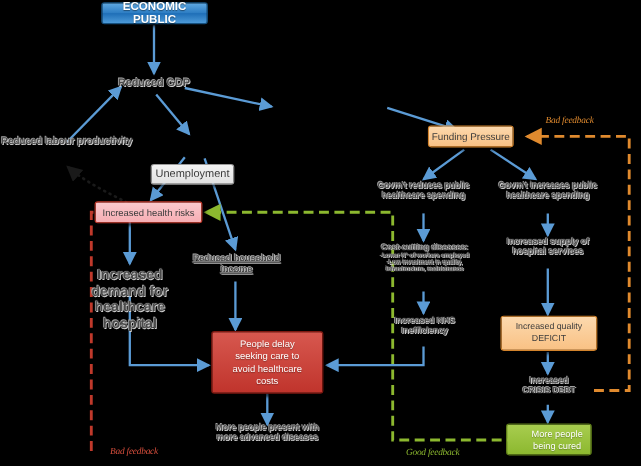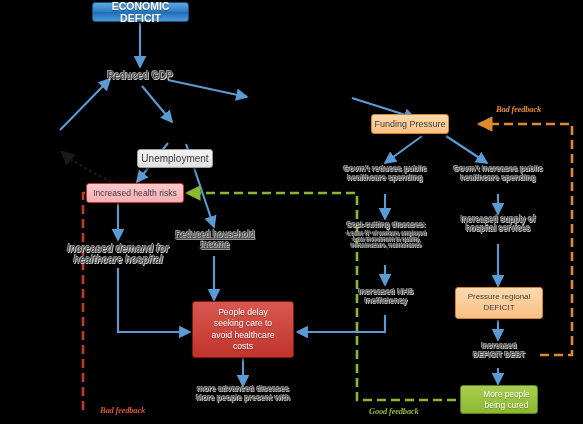--- a/index.html
+++ b/index.html
@@ -65,21 +65,21 @@
   .box-green{
     background:linear-gradient(to bottom,#a8cd4f 0%,#8cb82f 100%);
     border:1px solid #5f7f18;
     color:#ffffff;
     text-shadow:0 1px 1px rgba(0,0,0,0.3);
     padding-left:15px;
   }
 
   .fb-label{
     position:absolute;
-    font-style:italic;font-weight:bold;
+    font-style:italic;font-weight:normal;
     font-family:"Liberation Serif", serif;
     letter-spacing:-0.2px;
   }
   .fb-bad{color:#d94f3d;}
   .fb-bad-orange{color:#e08a2e;}
   .fb-good{color:#8cb82f;}
 </style>
 </head>
 <body>
 
@@ -130,52 +130,55 @@
     <path d="M115,184 C100,176 78,166 62,152" stroke="#1a1a1a" stroke-width="2.4" fill="none" stroke-dasharray="1 4.5" stroke-linecap="round" marker-end="url(#ah-black)"></path>
 
     <path d="M83,410 L83,193 L104,193" stroke="#c0392b" stroke-width="2.6" fill="none" stroke-dasharray="9 5" marker-end="url(#ah-red)"></path>
 
     <path d="M540,355 L572,355 L572,124 L479,124" stroke="#e08a2e" stroke-width="2.6" fill="none" stroke-dasharray="9 5" marker-end="url(#ah-orange)"></path>
 
     <path d="M498,400 L357,400 L357,193 L187,193" stroke="#8cb82f" stroke-width="2.6" fill="none" stroke-dasharray="9 5" marker-end="url(#ah-green)"></path>
   </svg>
 
   <div class="node boxed box-blue" style="left:92px;top:2px;width:97px;height:20px;font-size:10.5px;">
-    <span>ECONOMIC DEFICIT</span>
+    <span>ECONOMIC PUBLIC</span>
   </div>
 
   <div class="node plain" style="left:95px;top:70px;width:90px;font-size:10px;">
     <span>Reduced GDP</span>
   </div>
 
 
+  <div class="node plain" style="left:1px;top:123px;width:120px;font-size:9px;text-align:left;">
+    <span>Reduced labour productivity</span>
+  </div>
 
   <div class="node boxed box-gray" style="left:137px;top:123px;width:76px;height:19px;font-size:10px;margin-top:26px;">
     <span>Unemployment</span>
   </div>
 
-  <div class="node boxed box-orange" style="left:371px;top:114px;width:78px;height:20px;font-size:9px;justify-content:center;">
+  <div class="node boxed box-orange" style="left:389px;top:114px;width:78px;height:20px;font-size:9px;justify-content:center;">
     <span>Funding Pressure</span>
   </div>
 
   <div class="node boxed box-pink" style="left:86px;top:183px;width:98px;height:20px;font-size:8.6px;">
     <span>Increased health risks</span>
   </div>
 
   <div class="node plain" style="left:331px;top:165px;width:108px;font-size:8px;">
     <div>Govm't reduces public</div>
     <div>healthcare spending</div>
   </div>
 
   <div class="node plain" style="left:444px;top:165px;width:108px;font-size:8px;">
     <div>Govm't increases public</div>
     <div>healthcare spending</div>
   </div>
 
-  <div class="node plain" style="left:66px;top:243px;width:104px;font-size:10px;font-style:italic;">
+  <div class="node plain" style="left:66px;top:243px;width:104px;font-size:13px;">
     <div>Increased demand for</div>
     <div>healthcare hospital</div>
   </div>
 
   <div class="node plain" style="left:170px;top:230px;width:90px;font-size:8.5px;text-decoration:underline;">
     <div>Reduced household</div>
     <div>income</div>
   </div>
 
   <div class="node plain" style="left:330px;top:221px;width:112px;font-size:7.6px;">
@@ -189,44 +192,44 @@
     <div>Increased supply of</div>
     <div>hospital services</div>
   </div>
 
   <div class="node plain" style="left:340px;top:288px;width:92px;font-size:8px;">
     <div>Increased NHS</div>
     <div>Inefficiency</div>
   </div>
 
   <div class="node boxed box-orange" style="left:455px;top:287px;width:88px;height:32px;font-size:8px;line-height:1.35;">
-    <div>Pressure regional</div>
+    <div>Increased quality</div>
     <div>DEFICIT</div>
   </div>
 
   <div class="node boxed box-red" style="left:192px;top:301px;width:102px;height:57px;font-size:8.6px;line-height:1.3;">
     <div>People delay</div>
     <div>seeking care to</div>
     <div>avoid healthcare</div>
     <div>costs</div>
   </div>
 
   <div class="node plain" style="left:458px;top:342px;width:82px;font-size:7.8px;">
     <div>Increased</div>
-    <div>DEFICIT DEBT</div>
+    <div>CRISIS DEBT</div>
   </div>
 
   <div class="node boxed box-green" style="left:460px;top:385px;width:78px;height:29px;font-size:8.4px;line-height:1.3;">
     <div>More people</div>
     <div>being cured</div>
   </div>
 
   <div class="node plain" style="left:181px;top:385px;width:124px;font-size:8px;">
+    <div>More people present with</div>
     <div>more advanced diseases</div>
-    <div>More people present with</div>
   </div>
 
   <div class="fb-label fb-bad-orange" style="left:496px;top:104px;font-size:8.5px;">
     <span>Bad feedback</span>
   </div>
 
   <div class="fb-label fb-bad" style="left:100px;top:405px;font-size:8.5px;">
     <span>Bad feedback</span>
   </div>
 

